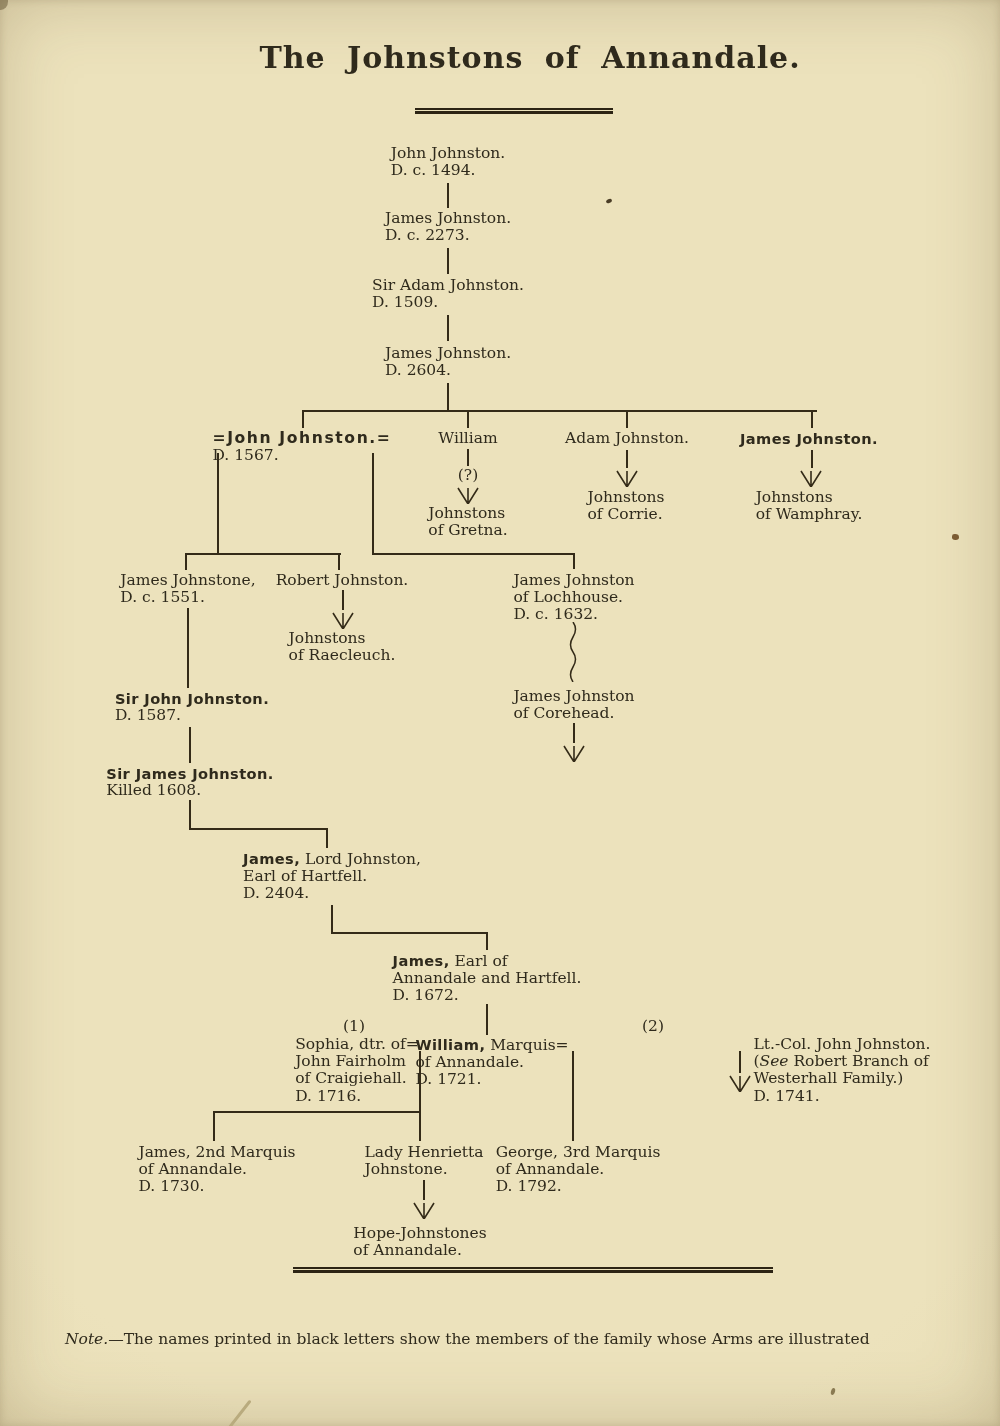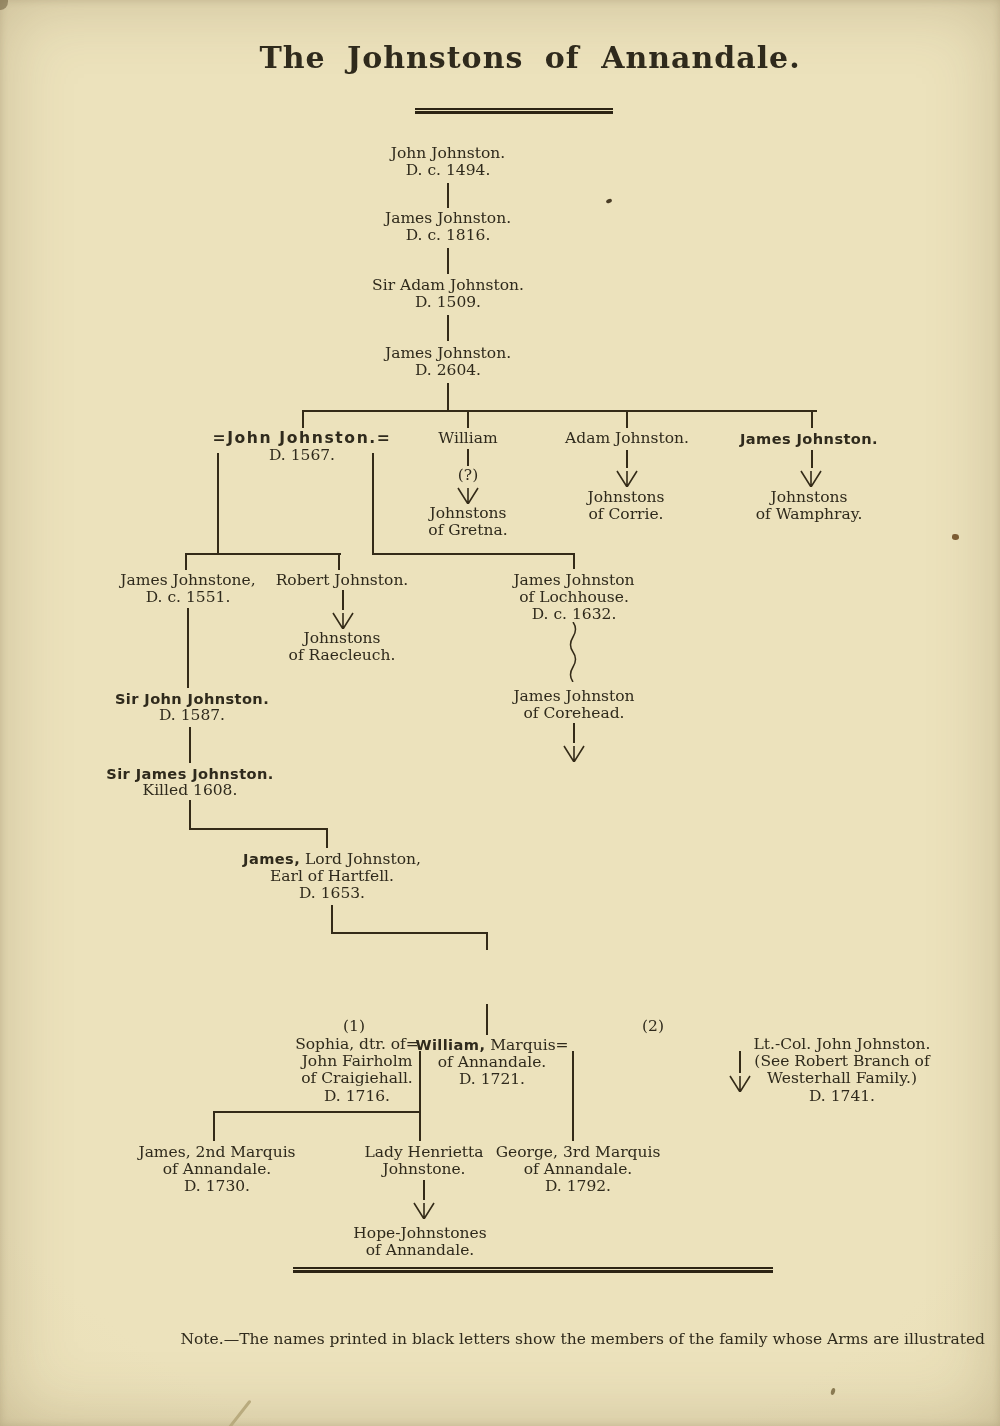--- a/index.html
+++ b/index.html
@@ -10,50 +10,50 @@
     background:
       radial-gradient(ellipse 130% 110% at 50% 42%, #ece2bc 55%, #e5dab0 80%, #d9cd9f 100%);
     box-shadow: inset 0 0 70px rgba(110,90,50,.28), inset 0 0 8px rgba(80,60,30,.18);
     font-family:"DejaVu Serif","Liberation Serif",serif;
     color:#2f2a1c;
     overflow:hidden;
   }
   .node{
     position:absolute;
     transform:translateX(-50%);
-    text-align:center;
+    text-align:left;
     white-space:nowrap;
     font-size:15.5px;
     line-height:17.2px;
   }
   .bn{ 
     font-family:"DejaVu Sans","Liberation Sans",sans-serif;
     font-weight:700;
     font-size:14.6px;
     letter-spacing:.4px;
   }
   .wide{font-size:15.6px;letter-spacing:1.6px;}
-  .it{}
+  .it{font-style:italic;}
   .title{
     position:absolute;left:530px;top:40px;
     transform:translateX(-50%);
     font-size:30px;font-weight:700;
     letter-spacing:1px;word-spacing:10px;
     white-space:nowrap;
   }
   .vline,.hline{position:absolute;background:#342b18;}
   .vline{width:1.8px;}
   .hline{height:1.8px;}
   .rule{position:absolute;background:#2c2414;}
   .glyph{position:absolute;transform:translateX(-50%);}
   .speck{position:absolute;border-radius:50%;}
   .note{
     position:absolute;left:525px;top:1328px;
     transform:translateX(-50%);
-    width:920px;text-align:right;
+    width:920px;text-align:left;
     font-size:15.5px;line-height:23px;
     white-space:nowrap;
   }
 </style>
 </head>
 <body>
 
 <div class="page">
 
   <div class="title">The Johnstons of Annandale.</div>
@@ -61,21 +61,21 @@
   <div class="rule" style="left:415px;top:111px;width:198px;height:2.5px"></div>
 
   <div class="node" style="left:448px;top:145px">
     <div>John Johnston.</div>
     <div>D. c. 1494.</div>
   </div>
   <div class="vline" style="left:447px;top:183px;height:25px"></div>
 
   <div class="node" style="left:448px;top:210px">
     <div>James Johnston.</div>
-    <div>D. c. 1816.</div>
+    <div>D. c. 2273.</div>
   </div>
   <div class="vline" style="left:447px;top:248px;height:26px"></div>
 
   <div class="node" style="left:448px;top:277px">
     <div>Sir Adam Johnston.</div>
     <div>D. 1509.</div>
   </div>
   <div class="vline" style="left:447px;top:315px;height:26px"></div>
 
   <div class="node" style="left:448px;top:345px">
@@ -188,26 +188,31 @@
     <div class="bn">Sir James Johnston.</div>
     <div>Killed 1608.</div>
   </div>
   <div class="vline" style="left:189px;top:800px;height:30px"></div>
   <div class="hline" style="left:189px;top:828px;width:139px"></div>
   <div class="vline" style="left:326px;top:828px;height:20px"></div>
 
   <div class="node" style="left:332px;top:850px">
     <div><span class="bn">James,</span><span> Lord Johnston,</span></div>
     <div>Earl of Hartfell.</div>
-    <div>D. 1653.</div>
+    <div>D. 2404.</div>
   </div>
   <div class="vline" style="left:331px;top:905px;height:29px"></div>
   <div class="hline" style="left:331px;top:932px;width:157px"></div>
   <div class="vline" style="left:486px;top:932px;height:18px"></div>
 
+  <div class="node" style="left:487px;top:952px">
+    <div><span class="bn">James,</span><span> Earl of</span></div>
+    <div>Annandale and Hartfell.</div>
+    <div>D. 1672.</div>
+  </div>
   <div class="vline" style="left:486px;top:1004px;height:31px"></div>
 
   <div class="node" style="left:354px;top:1018px">
     <div>(1)</div>
   </div>
   <div class="node" style="left:357px;top:1036px">
     <div>Sophia, dtr. of=</div>
     <div>John Fairholm</div>
     <div>of Craigiehall.</div>
     <div>D. 1716.</div>

